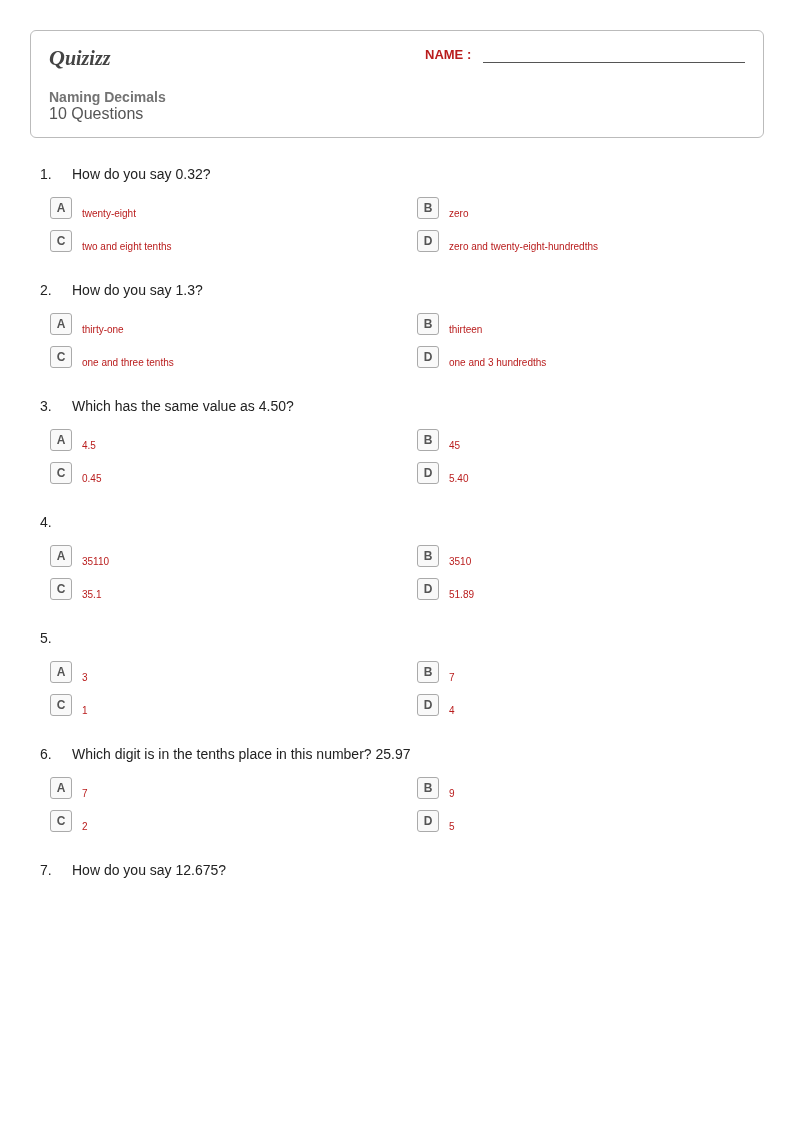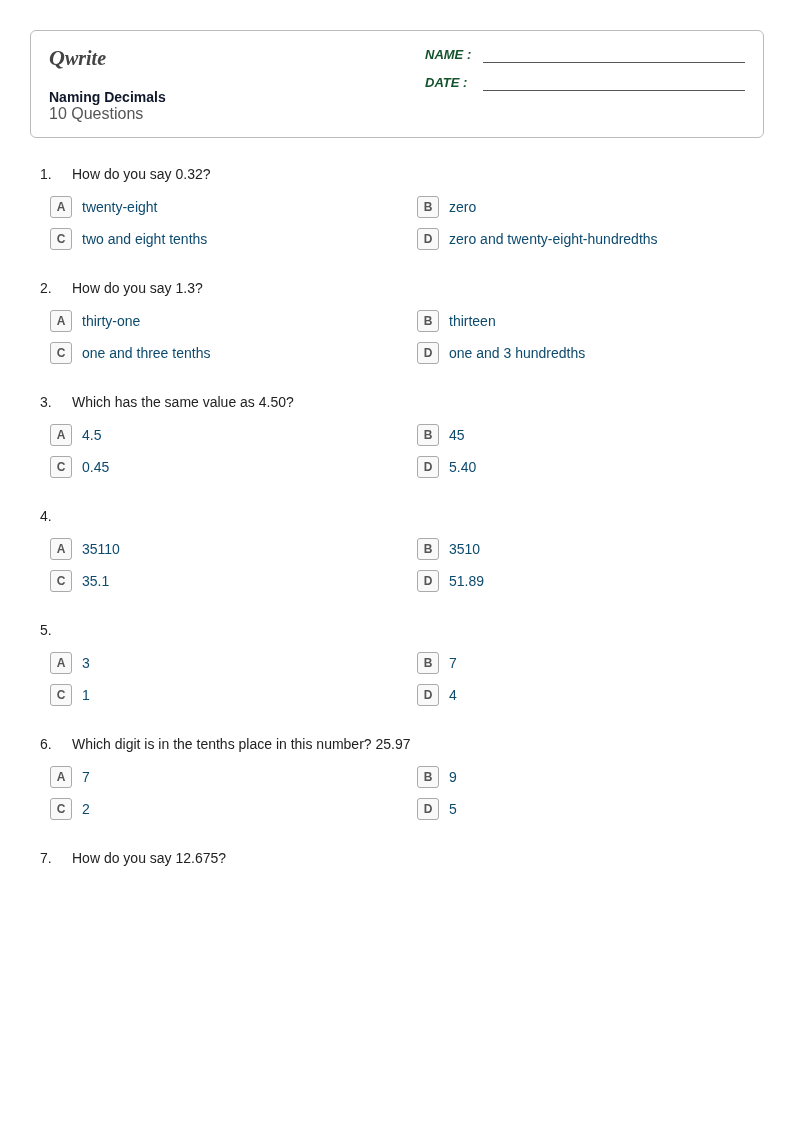--- a/index.html
+++ b/index.html
@@ -43,43 +43,42 @@
     .logo-rest {
       font-size: 20px;
       font-weight: 700;
       font-style: italic;
       color: #444;
       font-family: Georgia, serif;
     }
     .quiz-title {
       font-size: 14px;
       font-weight: 700;
-      color: #0f172a;
+      color: #737373;
     }
     .quiz-sub {
       font-size: 16px;
       color: #555;
     }
     .header-right {
       display: flex;
       flex-direction: column;
       gap: 10px;
       min-width: 320px;
     }
     .field-row {
       display: flex;
       align-items: center;
       gap: 8px;
     }
     .field-label {
       font-size: 13px;
       font-weight: 600;
       min-width: 50px;
-      color: #14532d;
-      font-style: italic;
+      color: #b91c1c;
     }
     .field-line {
       flex: 1;
       border-bottom: 1.5px solid #555;
       height: 18px;
     }
 
     
     .questions-area {
       padding: 0 10px;
@@ -119,45 +118,42 @@
       height: 22px;
       border: 1.5px solid #aaa;
       border-radius: 3px;
       font-size: 12px;
       font-weight: 600;
       color: #555;
       flex-shrink: 0;
       background: #f9f9f9;
     }
     .opt-text {
-      font-size: 14px;
-      color: #0c4a6e;
+      font-size: 10px;
+      color: #b91c1c;
+      margin-top: 12px;
     }
   </style>
 </head>
 <body>
 
 <div class="header-box">
   <div class="header-left">
     <div class="logo">
       <span class="logo-q">Q</span>
-      <span class="logo-rest">write</span>
+      <span class="logo-rest">uizizz</span>
     </div>
     <div class="quiz-title">Naming Decimals</div>
     <div class="quiz-sub">10 Questions</div>
   </div>
   <div class="header-right">
     <div class="field-row">
       <span class="field-label">NAME :</span>
       <div class="field-line"></div>
     </div>
-    <div class="field-row">
-      <span class="field-label">DATE :</span>
-      <div class="field-line"></div>
-    </div>
   </div>
 </div>
 
 <div class="questions-area" id="questions-area">
 <div class="question-block">
       <div class="question-text">
         <span class="q-num">1.</span>
         <span>How do you say 0.32?</span>
       </div>
       <div class="options-grid">

